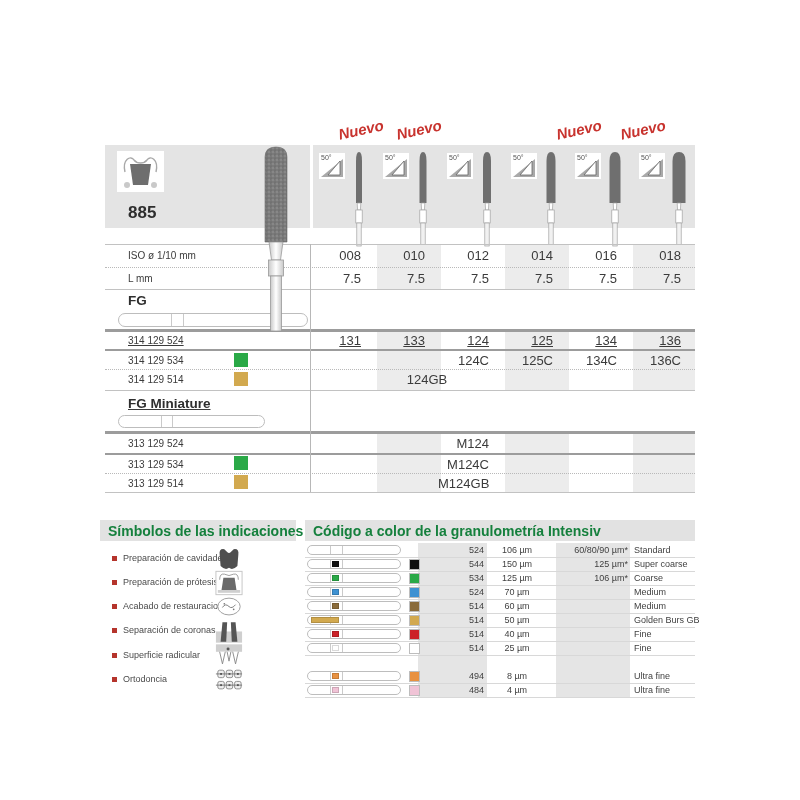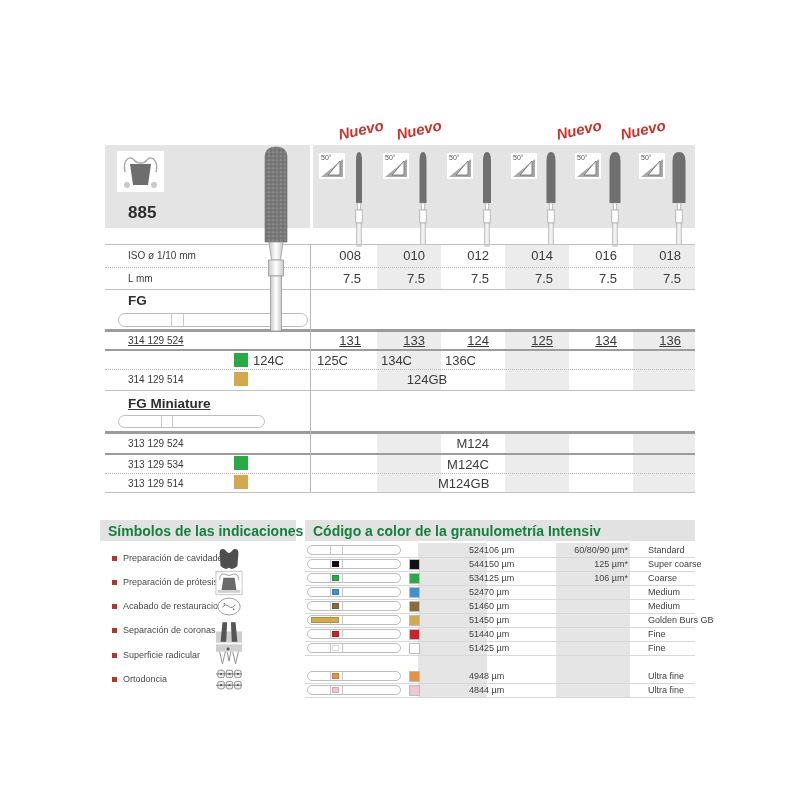--- a/index.html
+++ b/index.html
@@ -39,23 +39,23 @@
   .crow{position:absolute;left:305px;width:390px;height:14px;display:flex;align-items:center;
         border-bottom:1px solid #d8d8d8;z-index:1;font-size:9px;color:#3f3f3f;}
   .lbur{width:92px;height:8px;border:1px solid #bdbdbd;border-radius:5px;background:#fff;
         position:relative;flex:none;margin-left:2px;}
   .lbur .ol{position:absolute;top:0;bottom:0;width:1px;background:#cacaca;}
   .lbur .band{position:absolute;left:24px;top:1px;width:7px;height:6px;border:1px solid rgba(0,0,0,0.15);box-sizing:border-box;}
   .lbur .band.wide{left:3px;width:28px;}
   .mk{flex:none;margin-left:8px;width:11px;height:11px;border:1px solid #bdbdbd;box-sizing:border-box;}
   .mk.empty{background:none;border:none;}
   .c-code{flex:none;width:64px;text-align:right;}
-  .c-size{flex:none;width:66px;text-align:left;}
+  .c-size{flex:none;width:66px;text-align:center;}
   .c-note{flex:none;width:78px;text-align:right;}
-  .c-desc{margin-left:20px;white-space:nowrap;}
+  .c-desc{margin-left:6px;white-space:nowrap;}
 </style>
 </head>
 <body>
 
 <div class="page">
 
   <div class="graybox" style="left:105px;top:145px;width:205px;height:83px;"></div>
   <div class="graybox" style="left:313px;top:145px;width:382px;height:83px;"></div>
 
   <div class="toothbox">
@@ -240,20 +240,21 @@
   <div class="trow" style="top:331px;height:18px;text-decoration:underline;">
     <div class="tlabel">314 129 524</div>
     <div class="tcell">131</div>
     <div class="tcell">133</div>
     <div class="tcell">124</div>
     <div class="tcell">125</div>
     <div class="tcell">134</div>
     <div class="tcell">136</div>
   </div>
   <div class="trow" style="top:351px;height:18px;">
+    <div class="tlabel">314 129 534</div>
     <div class="tcell"></div>
     <div class="tcell"></div>
     <div class="tcell">124C</div>
     <div class="tcell">125C</div>
     <div class="tcell">134C</div>
     <div class="tcell">136C</div>
   </div>
   <div class="trow" style="top:369px;height:21px;gap:43px;">
     <div class="tlabel">314 129 514</div>
     <div class="tcell"></div>

